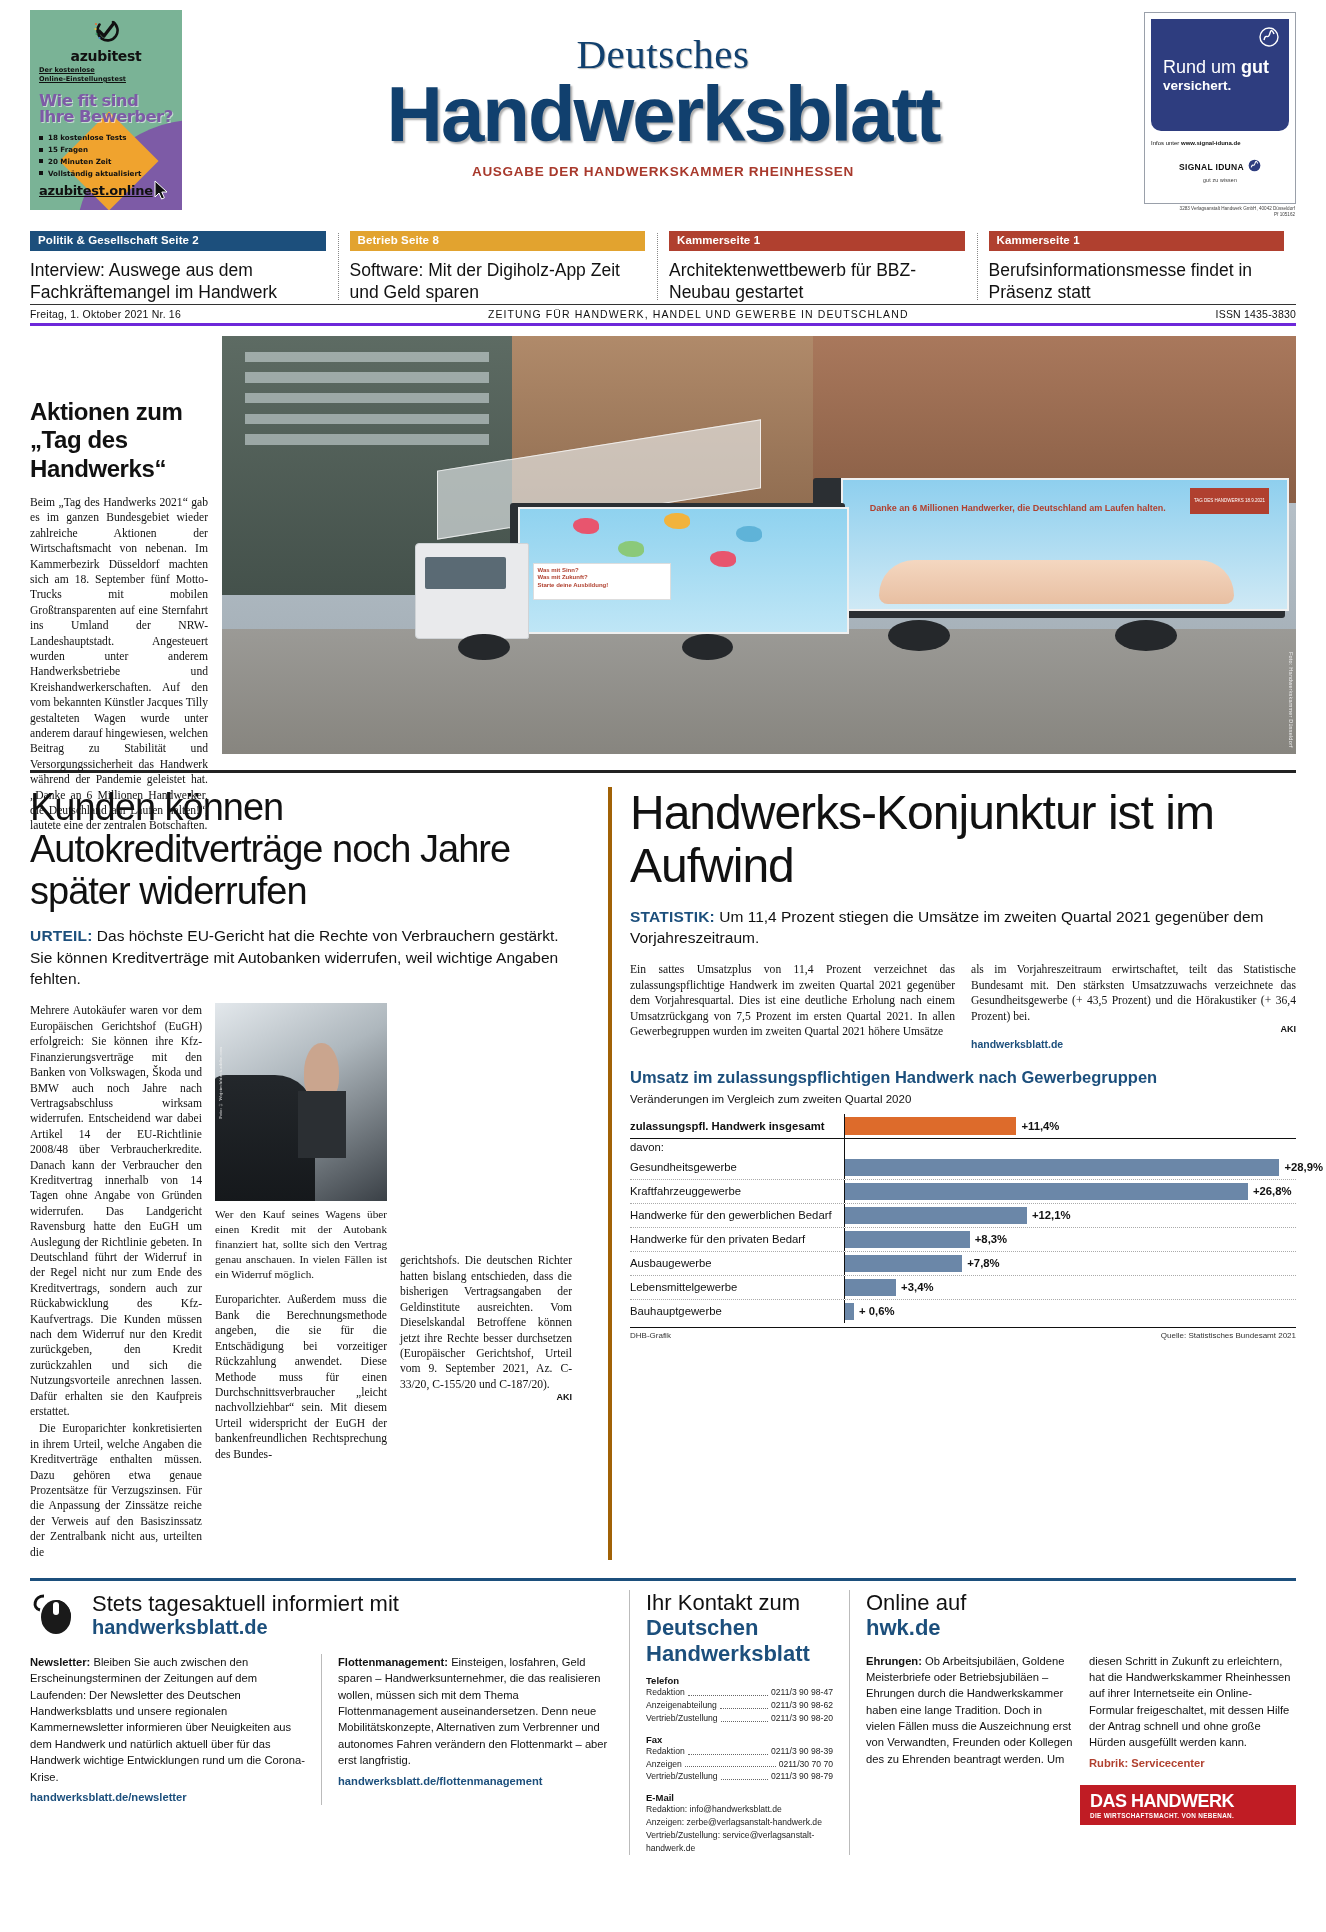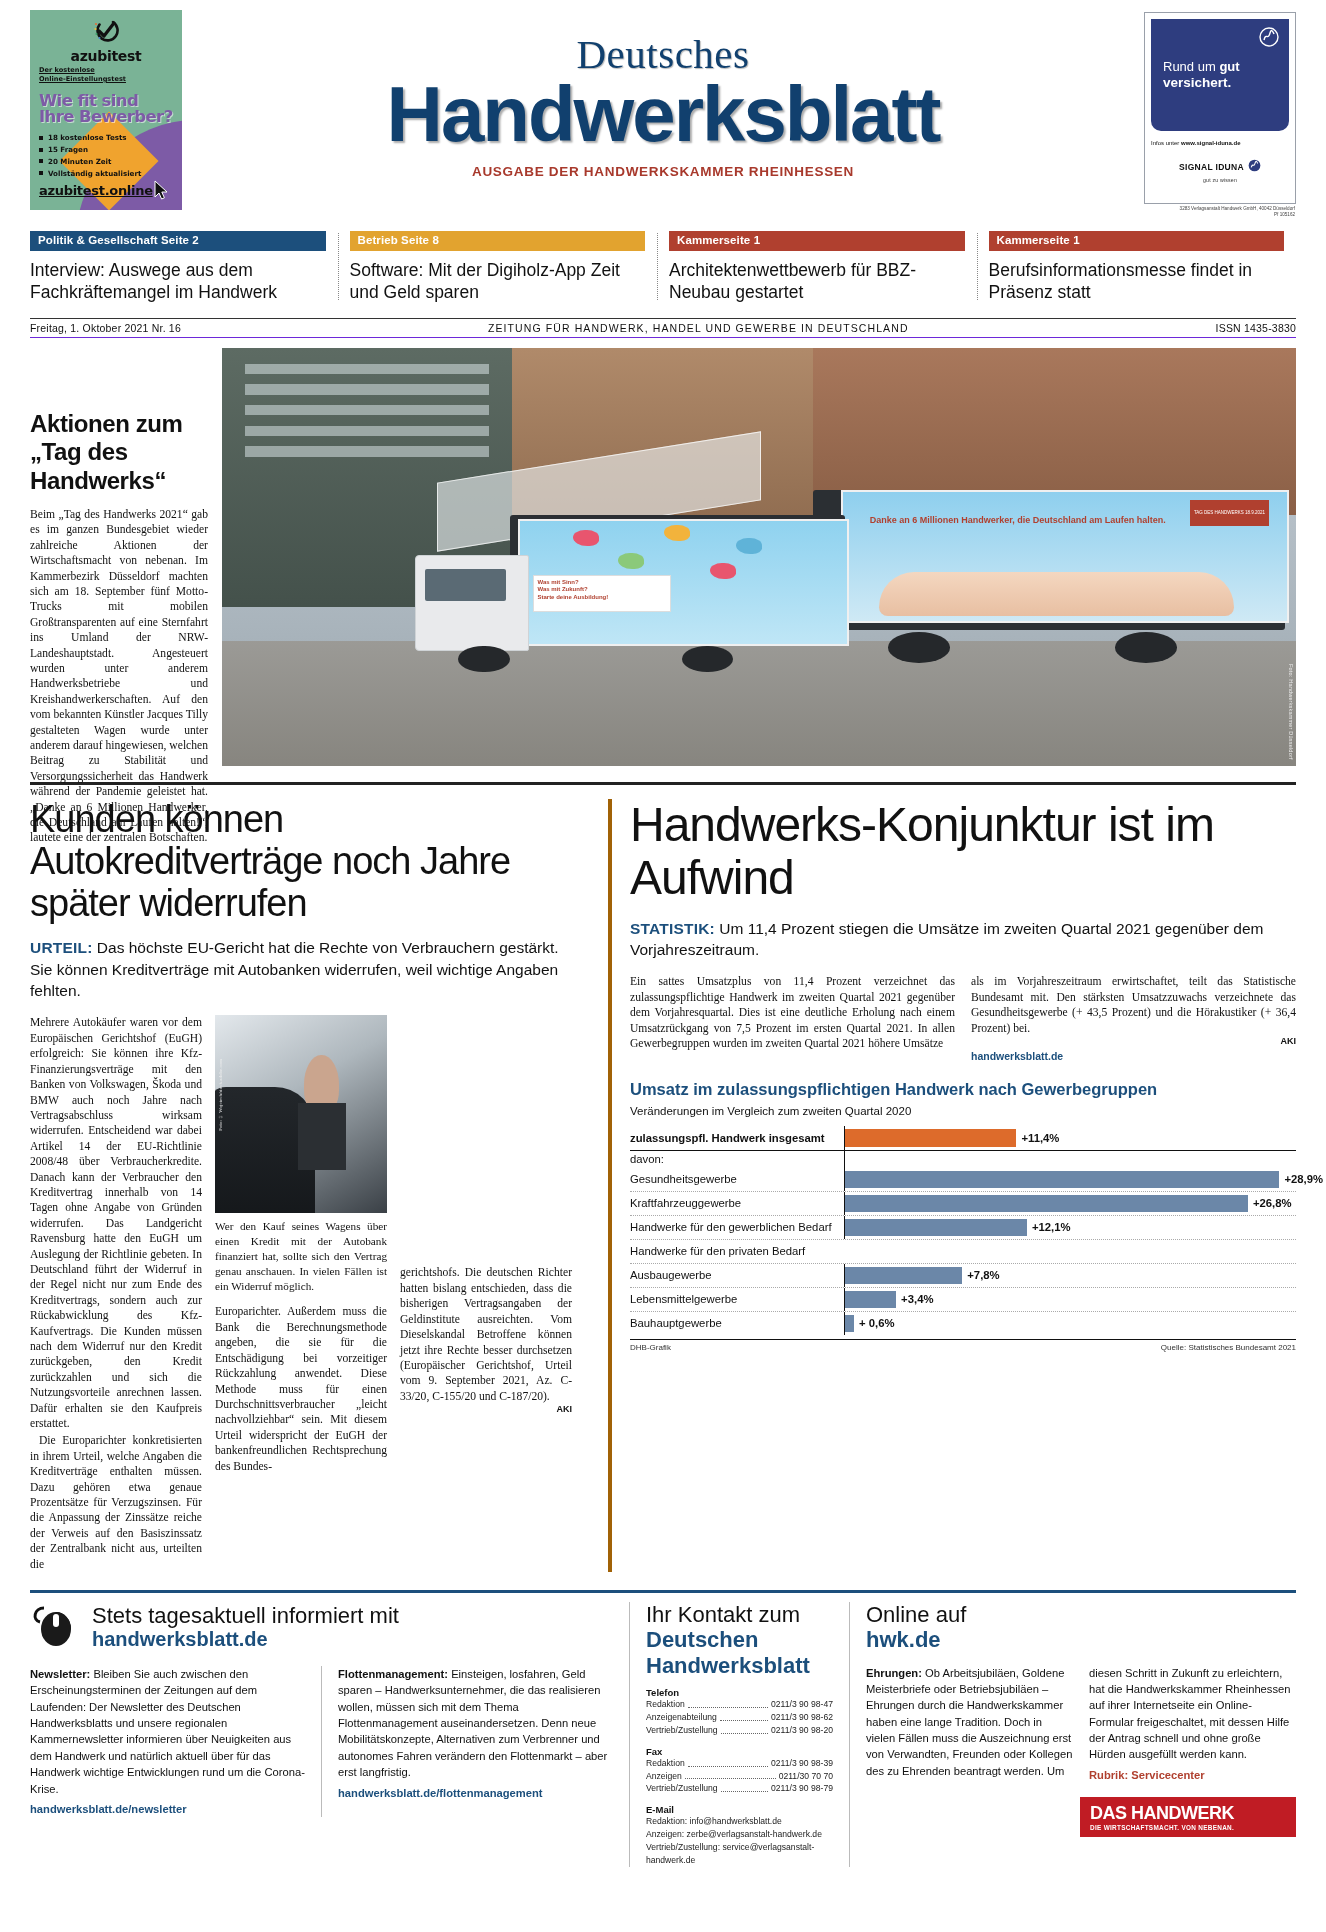--- a/index.html
+++ b/index.html
@@ -65,21 +65,21 @@
   .ad-signal{
     width:152px;height:192px;border:1px solid #9aa0aa;background:#fff;flex:0 0 auto;
     margin-top:12px;box-sizing:border-box;padding:6px;position:relative;
   }
   .si-box{
     background:#2e3d7f;border-radius:0 0 10px 10px;height:112px;color:#fff;
     display:flex;flex-direction:column;justify-content:center;padding:0 12px;box-sizing:border-box;
     position:relative;
   }
   .si-logo-top{position:absolute;top:8px;right:10px;}
-  .si-rund{font-size:13px;font-weight:400;line-height:1.15;}
+  .si-rund{font-size:18px;font-weight:400;line-height:1.15;}
   .si-rund b{font-weight:bold;}
   .si-vers{font-size:13.5px;font-weight:bold;line-height:1.15;}
   .si-infos{font-size:6px;margin-top:9px;color:#111;}
   .si-infos b{font-weight:bold;}
   .si-brandrow{display:flex;align-items:center;justify-content:center;gap:4px;margin-top:12px;}
   .si-brand{font-size:8.5px;font-weight:bold;letter-spacing:.3px;color:#111;}
   .si-claim{font-size:5.2px;text-align:center;color:#333;margin-top:1px;letter-spacing:.2px;}
   .si-imprint{font-size:4.6px;color:#444;position:absolute;left:0;right:0;bottom:-15px;text-align:right;line-height:1.35;}
 
   
@@ -96,22 +96,22 @@
   }
   .k-blue{background:#1c4f7c;}
   .k-orange{background:#e2a32f;}
   .k-red{background:#b0402f;}
   .teaser-text{
     font-size:17.5px;line-height:1.25;color:#111;margin-top:9px;font-weight:400;
   }
 
   .dateline{
     display:flex;align-items:center;justify-content:space-between;
-    border-top:1.5px solid #333;border-bottom:1px solid #6d28d9;
-    margin-top:14px;padding:3px 0 3px;font-size:10.5px;color:#111;letter-spacing:.2px;gap:22px;
+    border-top:1.5px solid #333;border-bottom:3px solid #6d28d9;
+    padding:3px 0 3px;font-size:10.5px;color:#111;letter-spacing:.2px;gap:22px;
   }
   .dl-center{letter-spacing:1.1px;font-size:10.5px;}
 
   
   .lead{display:flex;margin-top:10px;height:418px;}
   .lead-col{width:192px;flex:0 0 auto;padding-right:14px;box-sizing:border-box;}
   .lead-head{
     font-size:24px;font-weight:bold;line-height:1.18;margin:62px 0 12px;color:#111;
     letter-spacing:-.4px;
   }
@@ -466,20 +466,24 @@
           </div>
           <div class="crow dash">
             <div class="clabel">Handwerke für den gewerblichen Bedarf</div>
             <div class="cbars">
                 <div class="bar" id="bar-2" style="width: 40.3333%;"></div>
                 <div class="bval" id="bval-2" style="left: 40.3333%;">+12,1%</div>
               </div>
           </div>
           <div class="crow dash">
             <div class="clabel">Handwerke für den privaten Bedarf</div>
+            <div class="cbars">
+                <div class="bar" id="bar-3" style="width: 27.6667%;"></div>
+                <div class="bval" id="bval-3" style="left: 27.6667%;">+8,3%</div>
+              </div>
           </div>
           <div class="crow dash">
             <div class="clabel">Ausbaugewerbe</div>
             <div class="cbars">
                 <div class="bar" id="bar-4" style="width: 26%;"></div>
                 <div class="bval" id="bval-4" style="left: 26%;">+7,8%</div>
               </div>
           </div>
           <div class="crow dash">
             <div class="clabel">Lebensmittelgewerbe</div>

